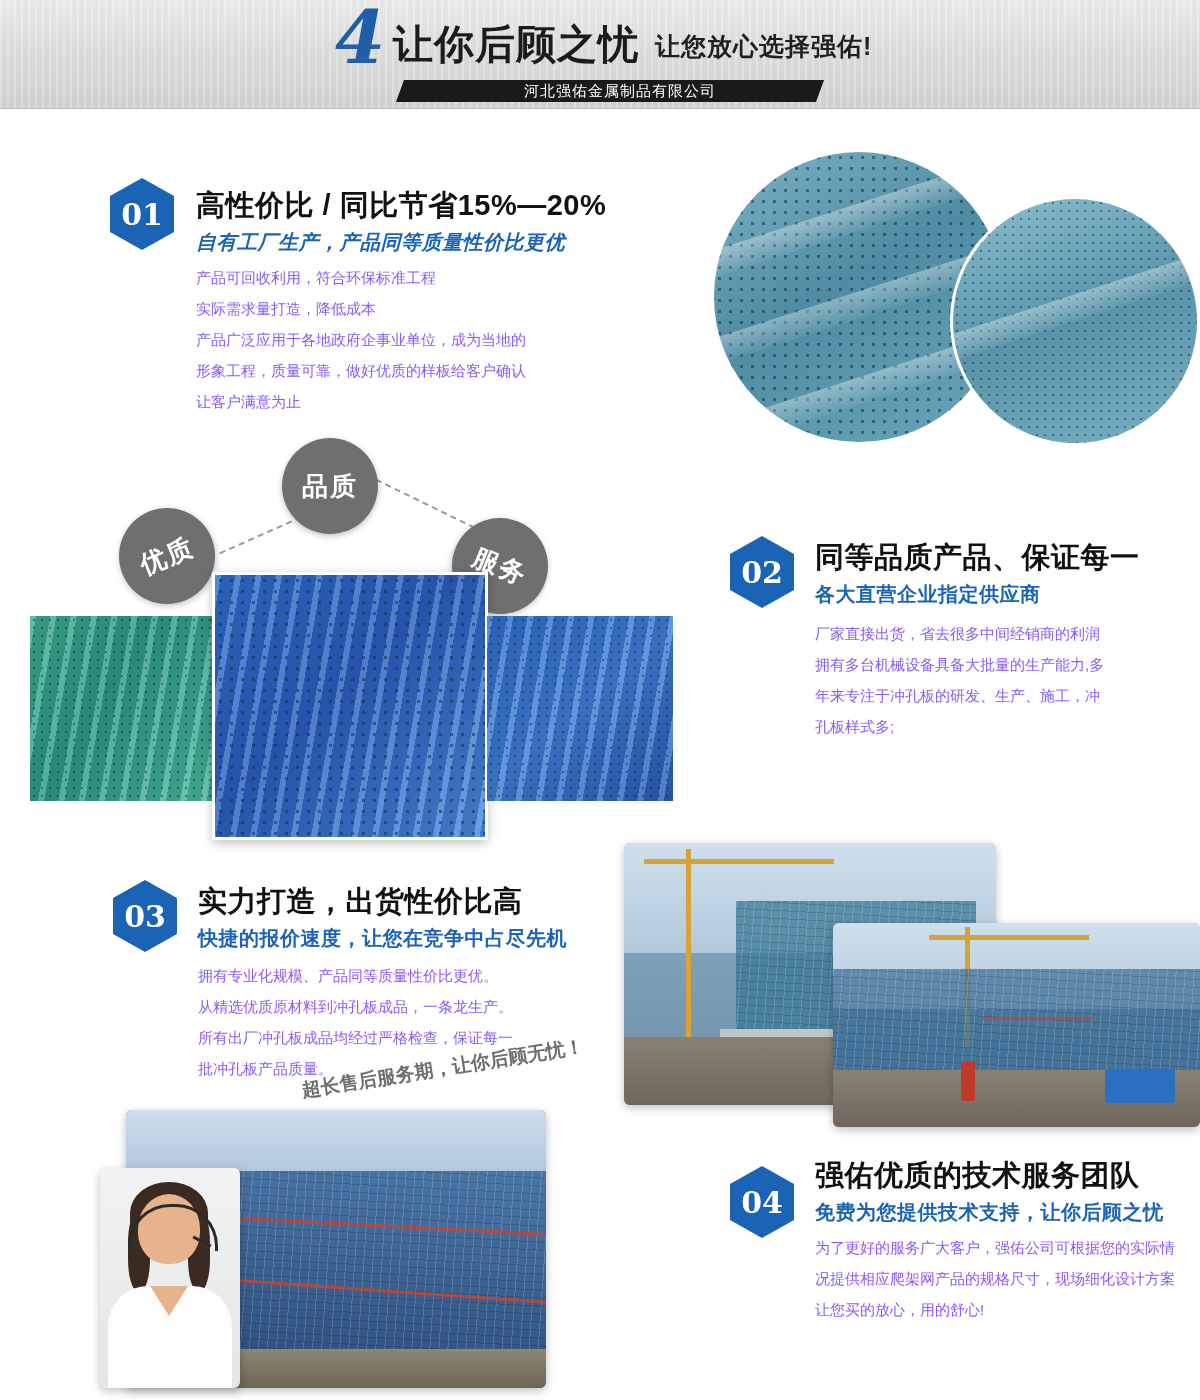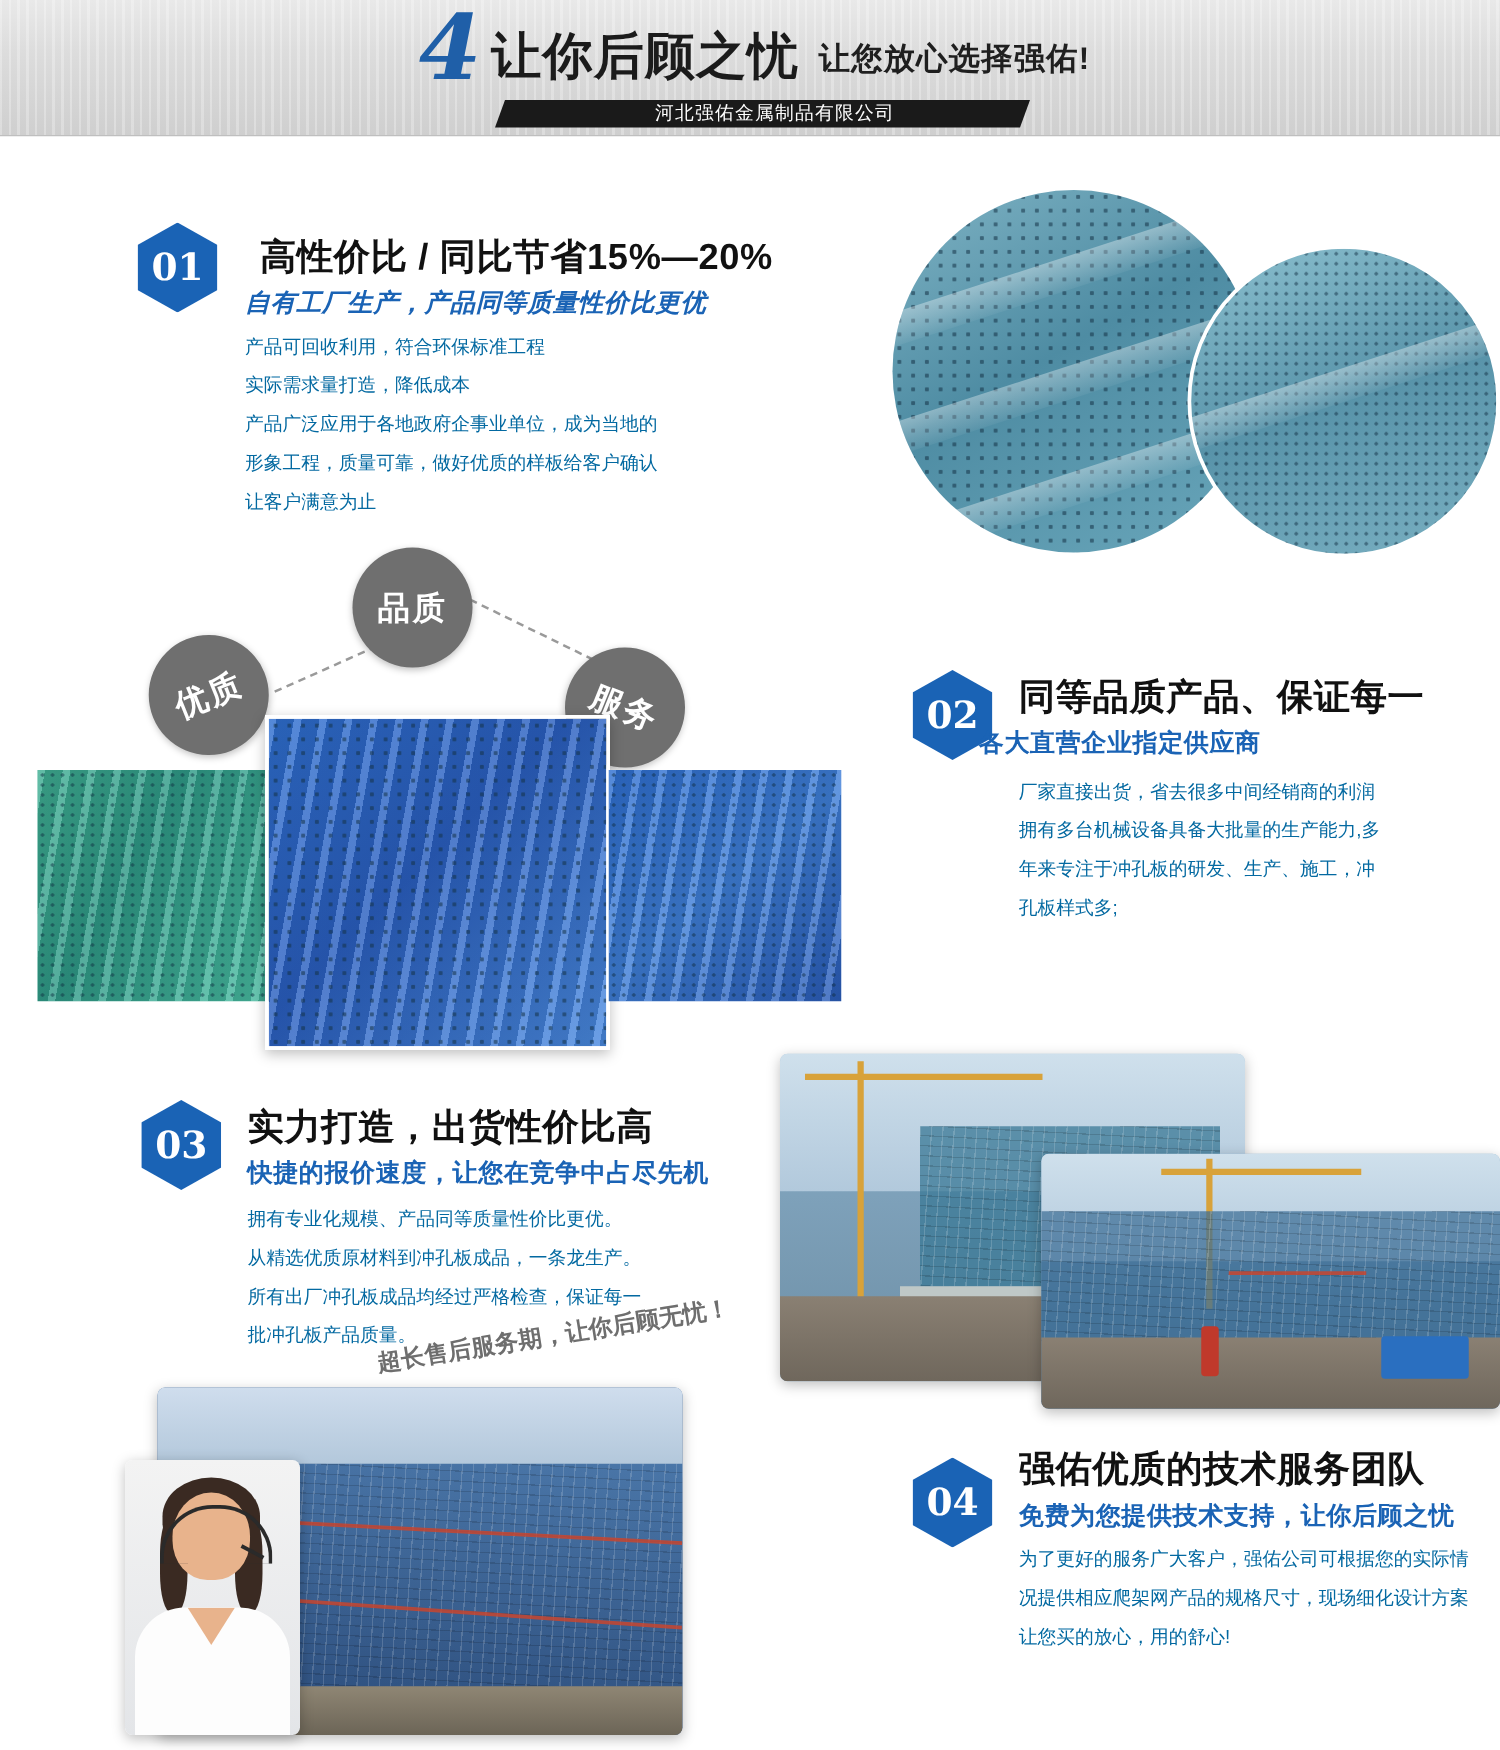--- a/index.html
+++ b/index.html
@@ -61,21 +61,21 @@
   }
   .h1t{
     position:absolute;font-size:29px;font-weight:bold;color:#111;letter-spacing:.5px;
     white-space:nowrap;
   }
   .h2t{
     position:absolute;font-size:20px;font-weight:bold;color:#1a63b5;letter-spacing:.5px;
     white-space:nowrap;
   }
   .body-text{
-    position:absolute;font-size:15px;color:#0369a1;line-height:31px;
+    position:absolute;font-size:15px;color:#8b5cf6;line-height:31px;
   }
   .body-text div{white-space:nowrap;}
   
   .photo{position:absolute;overflow:hidden;background:#9fb7c7;}
   .circle{border-radius:50%;}
   .perf{
     position:absolute;left:0;top:0;right:0;bottom:0;
     background-image:radial-gradient(circle,rgba(20,50,70,.55) 1.6px,rgba(0,0,0,0) 1.9px);
     background-size:11px 11px;
   }
@@ -164,21 +164,21 @@
   <div class="hdr-inner">
     <div class="big4">4</div>
     <div class="hdr-title">让你后顾之忧</div>
     <div class="hdr-sub">让您放心选择强佑!</div>
     <div class="hdr-bar"></div>
     <div class="hdr-bar-text">河北强佑金属制品有限公司</div>
   </div>
 </div>
 
 <div class="badge" style="left:110px;top:178px;">01</div>
-<div class="h1t" style="left:208px;top:186px;">高性价比 / 同比节省15%—20%</div>
+<div class="h1t" style="left:196px;top:186px;">高性价比 / 同比节省15%—20%</div>
 <div class="h2t" style="left:196px;top:229px;font-style:italic;">自有工厂生产，产品同等质量性价比更优</div>
 <div class="body-text" style="left:196px;top:262px;width:430px;">
   <div>产品可回收利用，符合环保标准工程</div>
   <div>实际需求量打造，降低成本</div>
   <div>产品广泛应用于各地政府企事业单位，成为当地的</div>
   <div>形象工程，质量可靠，做好优质的样板给客户确认</div>
   <div>让客户满意为止</div>
 </div>
 
 <div class="photo circle" id="photo-circle-a">
@@ -212,21 +212,21 @@
   <div class="wave"></div>
   <div class="perf"></div>
 </div>
 <div class="photo" id="photo-strip-right">
   <div class="wave"></div>
   <div class="perf small"></div>
 </div>
 
 <div class="badge" style="left:730px;top:536px;">02</div>
 <div class="h1t" style="left:815px;top:538px;">同等品质产品、保证每一</div>
-<div class="h2t" style="left:783px;top:581px;">各大直营企业指定供应商</div>
+<div class="h2t" style="left:815px;top:581px;">各大直营企业指定供应商</div>
 <div class="body-text" style="left:815px;top:618px;width:400px;">
   <div>厂家直接出货，省去很多中间经销商的利润</div>
   <div>拥有多台机械设备具备大批量的生产能力,多</div>
   <div>年来专注于冲孔板的研发、生产、施工，冲</div>
   <div>孔板样式多;</div>
 </div>
 
 <div class="badge" style="left:113px;top:880px;">03</div>
 <div class="h1t" style="left:198px;top:882px;">实力打造，出货性价比高</div>
 <div class="h2t" style="left:198px;top:925px;">快捷的报价速度，让您在竞争中占尽先机</div>

